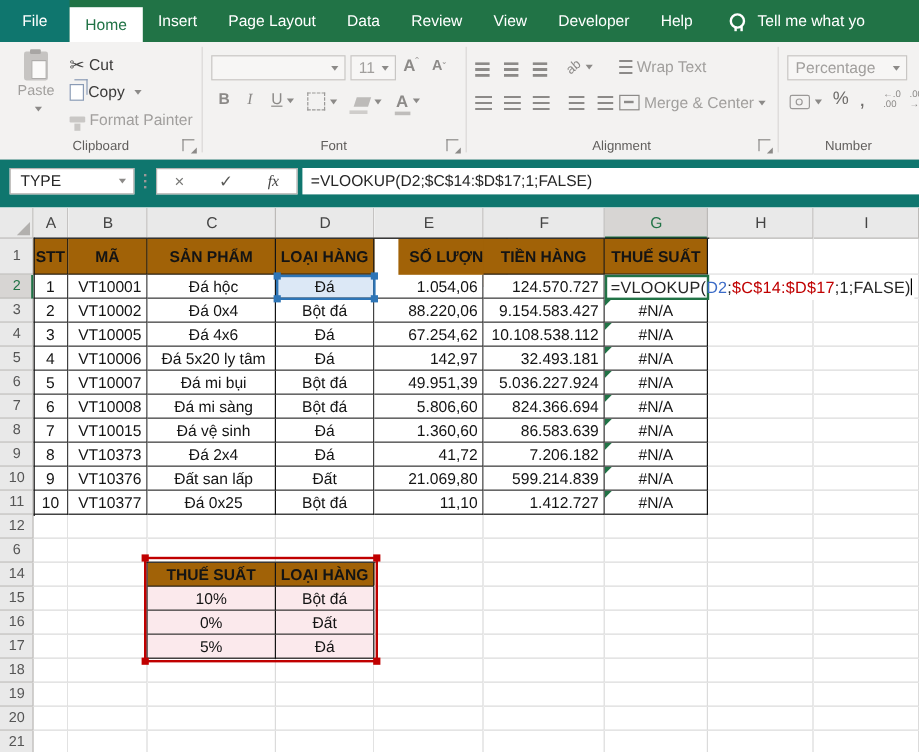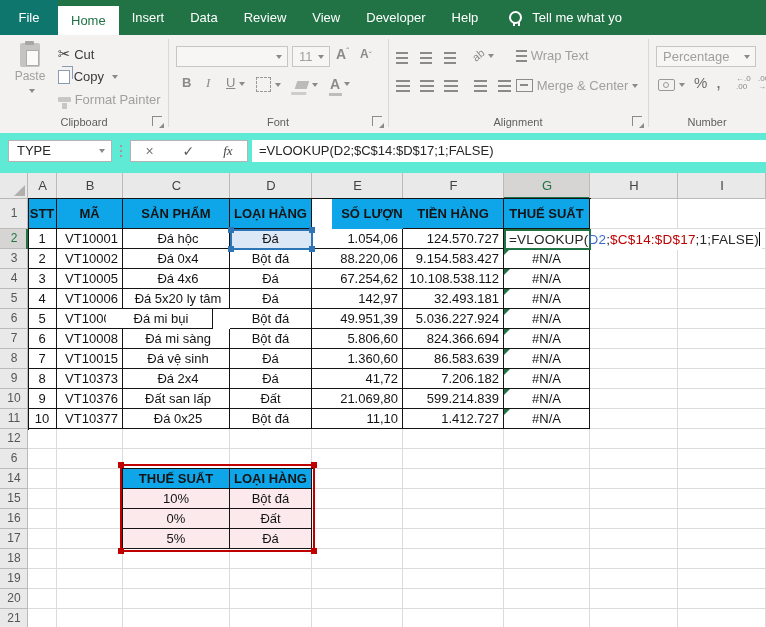--- a/index.html
+++ b/index.html
@@ -47,21 +47,21 @@
   .ic-abar::after{content:'';position:absolute;left:-1px;bottom:-4px;width:13px;height:3px;background:#BFBDBB;}
   .ic-money{width:15px;height:10px;border:1px solid #9B9998;border-radius:2px;}
   .ic-money::after{content:'';position:absolute;left:4px;top:2px;width:4px;height:4px;border:1px solid #9B9998;border-radius:50%;}
   .ic-merge{width:15px;height:11px;border:1px solid #8C8A88;}
   .ic-merge::after{content:'';position:absolute;left:3px;top:4px;width:8px;height:2px;background:#8C8A88;}
   .ic-orient{display:inline-block;transform:rotate(-40deg);color:#8C8A88;font-size:11px;}
   .ic-dec{display:inline-block;font-size:8px;line-height:8px;color:#8C8A88;white-space:pre-line;text-align:left;}
   .bigsym{font-size:15px;color:#6E6C6A;}
 
   
-  .fbar{position:absolute;left:0;top:133px;width:766px;height:40px;background:#5eead4;}
+  .fbar{position:absolute;left:0;top:133px;width:766px;height:40px;background:#0f766e;}
   .namebox{position:absolute;left:8px;top:7px;width:104px;height:22px;background:#fff;border:1px solid #B5B3B1;box-sizing:border-box;line-height:20px;padding-left:8px;color:#262626;}
   .namebox .dd{position:absolute;right:6px;top:8px;}
   .fdots{position:absolute;left:120px;top:12px;width:2px;height:2px;background:#9B9998;box-shadow:0 5px 0 #9B9998,0 10px 0 #9B9998;}
   .fbtns{position:absolute;left:130px;top:7px;width:118px;height:22px;background:#fff;border:1px solid #B5B3B1;box-sizing:border-box;display:flex;align-items:center;justify-content:space-around;}
   .fx-x{color:#787876;font-size:14px;}
   .fx-ok{color:#5A5A58;font-size:14px;}
   .fx-fx{font-family:"Liberation Serif","DejaVu Serif",serif;font-style:italic;color:#444;}
   .ffield{position:absolute;left:252px;top:7px;width:514px;height:22px;background:#fff;line-height:22px;padding-left:7px;box-sizing:border-box;white-space:nowrap;}
 
   
@@ -69,21 +69,21 @@
   #sheet > div{position:absolute;box-sizing:border-box;}
   .corner{left:0;top:0;width:28px;height:26px;background:#E9E9E9;box-shadow:inset -1px -1px 0 #B9B7B5;}
   .corner::after{content:'';position:absolute;right:3px;bottom:3px;border-bottom:11px solid #B2B0AE;border-left:11px solid transparent;}
   .colhead{background:#E9E9E9;text-align:center;color:#444;box-shadow:inset -1px -1px 0 #BCBAB8;font-size:13px;}
   .colhead.sel{background:#D7D5D3;color:#217346;box-shadow:inset -1px 0 0 #BCBAB8, inset 0 -2px 0 #217346;}
   .rownum{background:#E9E9E9;text-align:center;color:#555;box-shadow:inset -1px -1px 0 #BCBAB8;font-size:12px;}
   .rownum.sel{background:#D7D5D3;color:#217346;box-shadow:inset -2px 0 0 #217346, inset 0 -1px 0 #BCBAB8;}
   .cell{font-size:13px;color:#141414;overflow:hidden;white-space:nowrap;}
   .g{box-shadow:inset -1px -1px 0 #DBDBDB;}
   .tcell{border-right:1px solid #141414;border-bottom:1px solid #141414;background:#fff;text-align:center;}
-  .hdr{background:#0ea5e9;font-weight:bold;}
+  .hdr{background:#a16207;font-weight:bold;}
   .pink{background:#FBE9EC;}
   .a-l{text-align:center;padding-left:4px;}
   .a-r{text-align:right;padding-right:4px;}
   .a-c{text-align:center;}
   .refblue{background:#DCE8F6;}
   .err::before{content:'';position:absolute;left:0;top:0;border-top:6px solid #217346;border-right:6px solid transparent;}
   .table-frame{left:28px;top:25px;width:563px;height:232px;border-top:1px solid #141414;border-left:1px solid #141414;z-index:4;pointer-events:none;}
   .lookup-frame{left:122px;top:295px;width:191px;height:82px;border-top:1px solid #141414;border-left:1px solid #141414;z-index:4;pointer-events:none;}
   .redframe{left:120px;top:291px;width:195px;height:88px;border:2px solid #C00000;z-index:5;}
   .d2ref{left:230px;top:56px;width:83px;height:21px;border:2px solid #2E75B6;z-index:5;}
@@ -100,20 +100,21 @@
 </style>
 </head>
 <body>
 
 <div class="app">
 
   <div class="tabbar">
     <div class="tab-file">File</div>
     <div class="tab active">Home</div>
     <div class="tab">Insert</div>
+    <div class="tab">Page Layout</div>
     <div class="tab">Data</div>
     <div class="tab">Review</div>
     <div class="tab">View</div>
     <div class="tab">Developer</div>
     <div class="tab">Help</div>
     <div class="tellme">
       <span class="ic-bulb"></span>
       <span>Tell me what yo</span>
     </div>
   </div>
@@ -293,21 +294,21 @@
       <div class="cell tcell a-l" style="left: 57px; top: 116px; width: 66px; height: 20px; line-height: 19px;">VT10006</div>
       <div class="cell tcell a-l" style="left: 123px; top: 116px; width: 107px; height: 20px; line-height: 19px;">Đá 5x20 ly tâm</div>
       <div class="cell tcell a-c" style="left: 230px; top: 116px; width: 82px; height: 20px; line-height: 19px;">Đá</div>
       <div class="cell tcell a-r" style="left: 312px; top: 116px; width: 91px; height: 20px; line-height: 19px;">142,97</div>
       <div class="cell tcell a-r" style="left: 403px; top: 116px; width: 101px; height: 20px; line-height: 19px;">32.493.181</div>
       <div class="cell tcell a-c err" style="left: 504px; top: 116px; width: 86px; height: 20px; line-height: 19px;">#N/A</div>
       <div class="cell g" style="left: 590px; top: 116px; width: 88px; height: 20px; line-height: 19px;"></div>
       <div class="cell g" style="left: 678px; top: 116px; width: 88px; height: 20px; line-height: 19px;"></div>
       <div class="cell tcell a-c" style="left: 28px; top: 136px; width: 29px; height: 20px; line-height: 19px;">5</div>
       <div class="cell tcell a-l" style="left: 57px; top: 136px; width: 66px; height: 20px; line-height: 19px;">VT10007</div>
-      <div class="cell tcell a-l" style="left: 106px; top: 136px; width: 107px; height: 20px; line-height: 19px;">Đá mi bụi</div>
+      <div class="cell tcell a-l" style="left: 123px; top: 136px; width: 107px; height: 20px; line-height: 19px;">Đá mi bụi</div>
       <div class="cell tcell a-c" style="left: 230px; top: 136px; width: 82px; height: 20px; line-height: 19px;">Bột đá</div>
       <div class="cell tcell a-r" style="left: 312px; top: 136px; width: 91px; height: 20px; line-height: 19px;">49.951,39</div>
       <div class="cell tcell a-r" style="left: 403px; top: 136px; width: 101px; height: 20px; line-height: 19px;">5.036.227.924</div>
       <div class="cell tcell a-c err" style="left: 504px; top: 136px; width: 86px; height: 20px; line-height: 19px;">#N/A</div>
       <div class="cell g" style="left: 590px; top: 136px; width: 88px; height: 20px; line-height: 19px;"></div>
       <div class="cell g" style="left: 678px; top: 136px; width: 88px; height: 20px; line-height: 19px;"></div>
       <div class="cell tcell a-c" style="left: 28px; top: 156px; width: 29px; height: 20px; line-height: 19px;">6</div>
       <div class="cell tcell a-l" style="left: 57px; top: 156px; width: 66px; height: 20px; line-height: 19px;">VT10008</div>
       <div class="cell tcell a-l" style="left: 123px; top: 156px; width: 107px; height: 20px; line-height: 19px;">Đá mi sàng</div>
       <div class="cell tcell a-c" style="left: 230px; top: 156px; width: 82px; height: 20px; line-height: 19px;">Bột đá</div>

